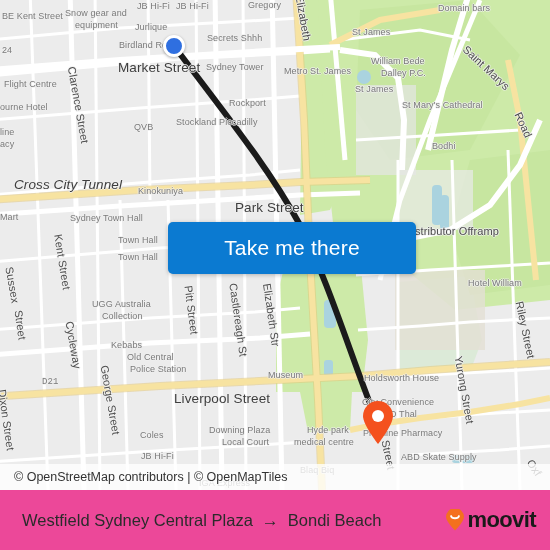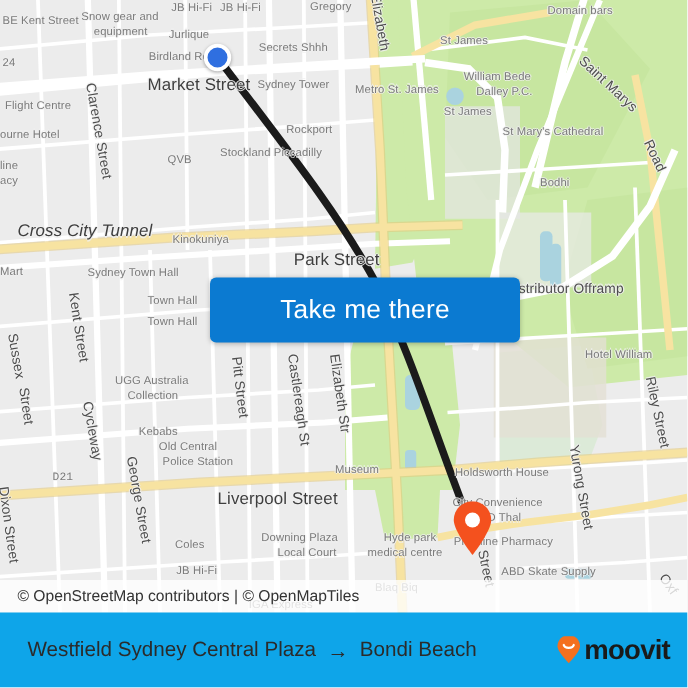--- a/index.html
+++ b/index.html
@@ -104,21 +104,21 @@
     white-space: nowrap;
   }
 
   
   #footer {
     position: absolute;
     left: 0;
     top: 490px;
     width: 550px;
     height: 60px;
-    background: #0ea5e9;
+    background: #ec4899;
     display: flex;
     align-items: center;
     box-sizing: border-box;
     padding: 0 14px 0 22px;
   }
   #trip-summary {
     display: flex;
     align-items: center;
     gap: 9px;
     flex: 1 1 auto;

